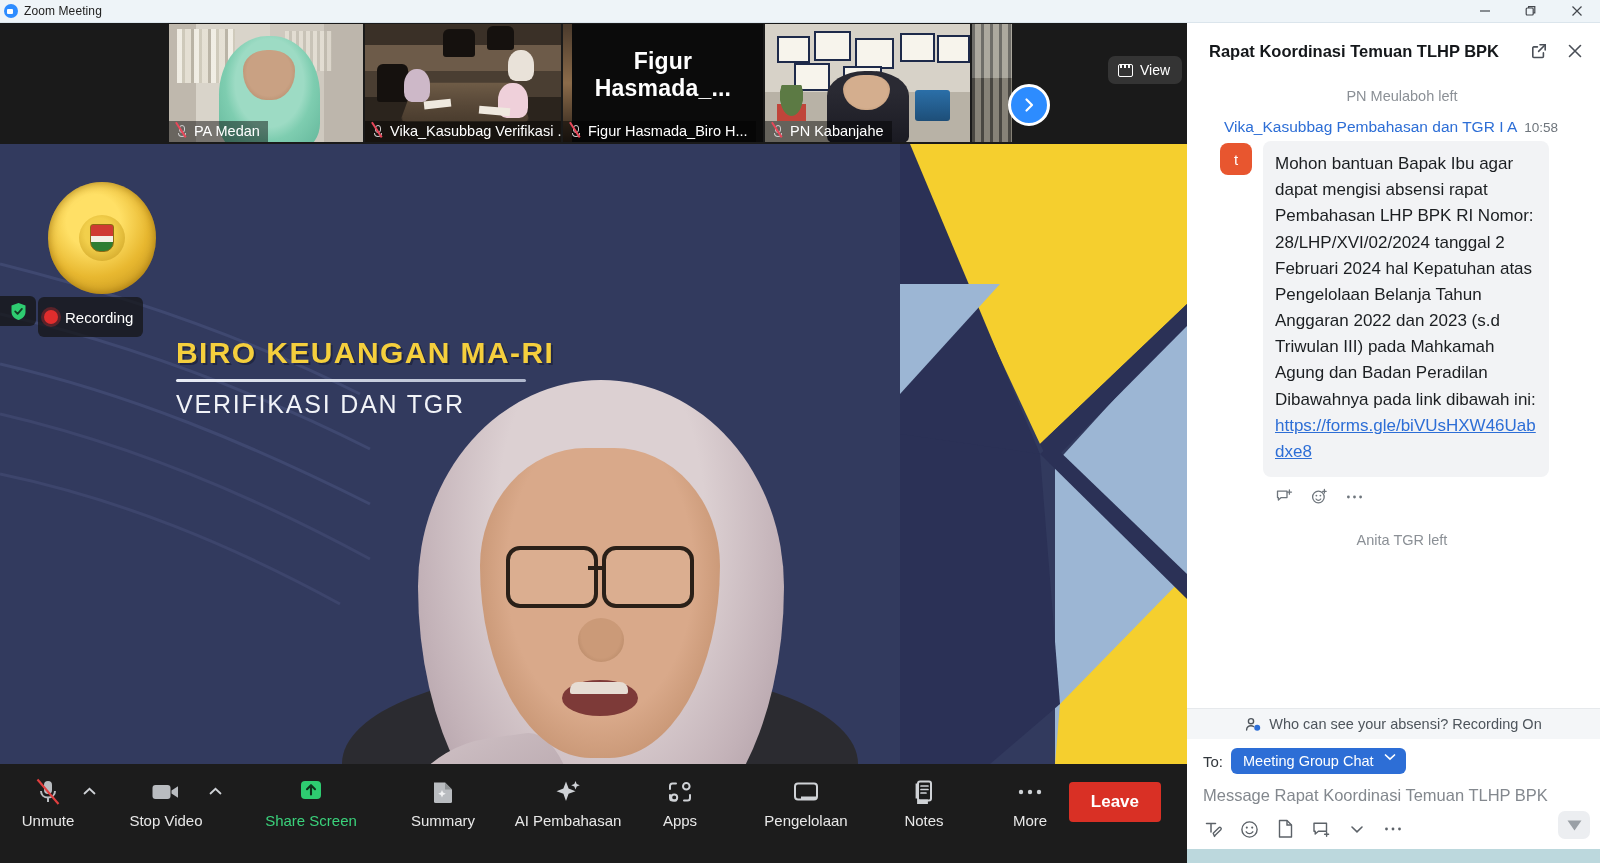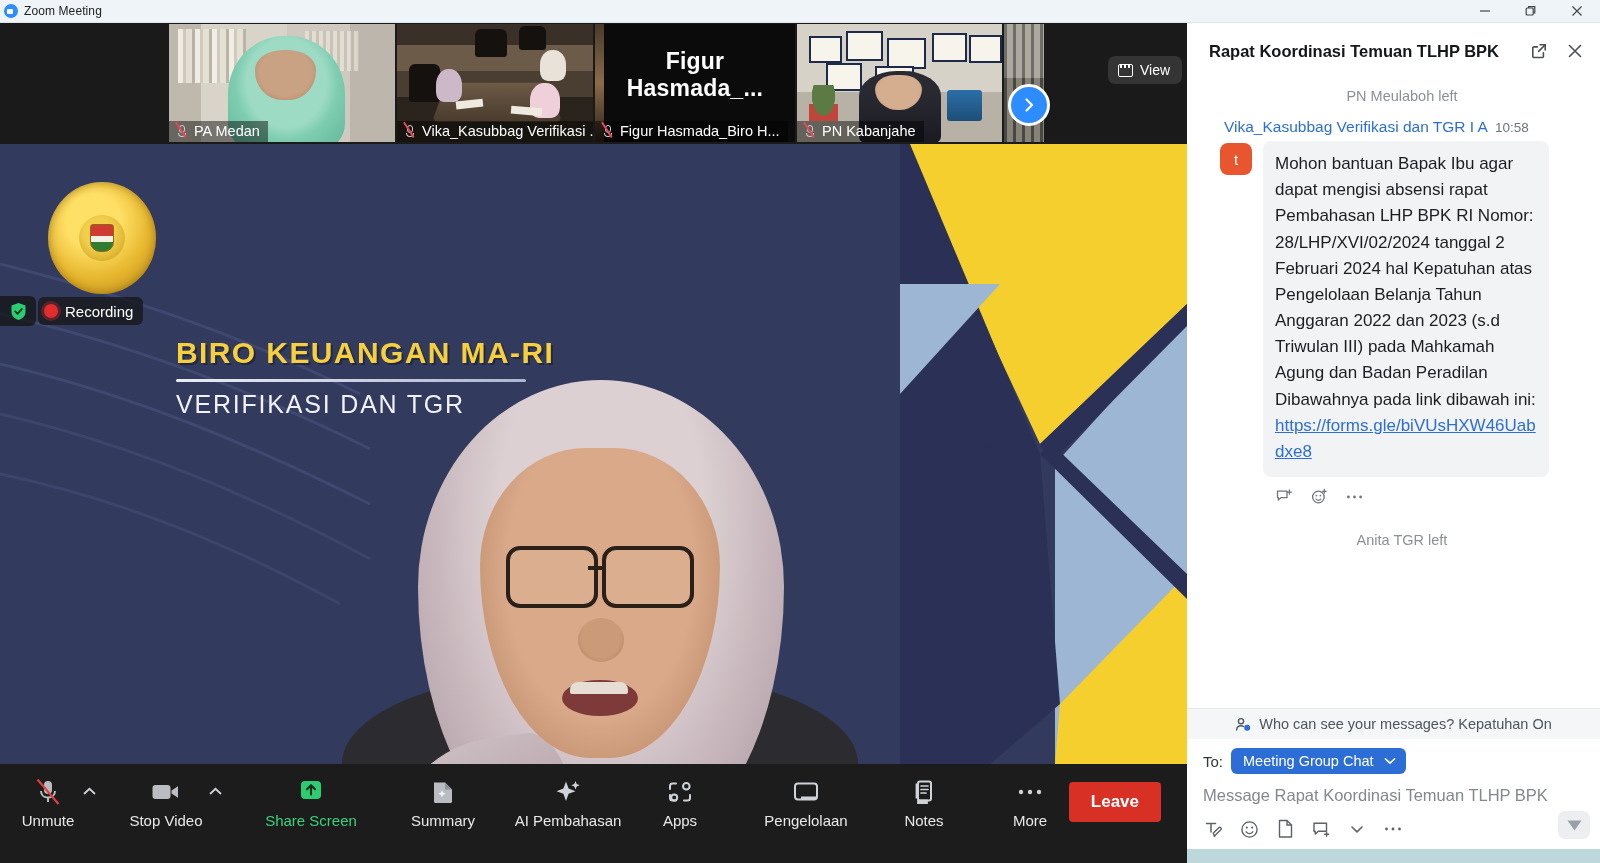--- a/index.html
+++ b/index.html
@@ -91,21 +91,21 @@
     border: 1.6px solid #cfcfcf; border-top: none;
     border-radius: 0 0 5px 5px; box-sizing: border-box;
   }
   .micoff .slash {
     position: absolute; left: -1px; top: -1px;
     width: 18px; height: 2px; background: #e8475a;
     transform: rotate(57deg); transform-origin: 2px 1px;
   }
 
   
-  .tile1 { width: 226px; }
+  .tile1 { width: 194px; }
   .t1bg {
     background:
       linear-gradient(90deg, #bfb8ad 0 14%, #d9d4ca 14% 52%, #cfc9bf 52% 80%, #bdb6ac 80% 100%);
   }
   .t1shelf {
     position: absolute; left: 4%; top: 4%; width: 30%; height: 46%;
     background: repeating-linear-gradient(90deg,#f2efe6 0 5px,#cfcabb 5px 8px,#e6e1d5 8px 14px,#b9b3a5 14px 17px);
     opacity: .95;
   }
   .t1shelf2 {
@@ -336,21 +336,21 @@
   .shield-badge {
     position: absolute; left: 0px; top: 152px;
     width: 36px; height: 30px;
     background: rgba(20,20,20,.75);
     border-radius: 0 6px 6px 0;
     display: flex; align-items: center; justify-content: center;
     z-index: 6;
   }
   .rec-pill {
     position: absolute; left: 38px; top: 153px;
-    height: 28px; padding: 0 10px 0 6px;
+    height: 40px; padding: 0 10px 0 6px;
     background: rgba(20,20,20,.72); border-radius: 6px;
     display: flex; align-items: center; gap: 7px;
     color: #fff; font-size: 15px;
     z-index: 6;
   }
   .rec-dot {
     width: 14px; height: 14px; border-radius: 50%;
     background: #e02d2d;
     box-shadow: 0 0 0 3px rgba(224,45,45,.32);
     flex: none;
@@ -448,21 +448,21 @@
     border-top: 1px solid #e6e9ec;
   }
   .to-row {
     display: flex; align-items: center; gap: 8px;
     padding: 9px 0 6px 16px;
   }
   .to-lbl { font-size: 15px; color: #32373c; }
   .to-pill {
     background: #2d6ed6; color: #fff; font-size: 14.5px;
     padding: 5px 10px 5px 12px; border-radius: 6px;
-    display: flex; align-items: center; gap: 10px;
+    display: flex; gap: 10px;
   }
   .compose {
     padding: 6px 16px 0 16px;
     font-size: 16.5px; color: #83888e;
   }
   .compose-tools {
     display: flex; align-items: center; gap: 16px;
     padding: 14px 16px 10px 16px;
     color: #5c6268;
     position: relative;
@@ -798,21 +798,21 @@
         <svg width="18" height="18" viewBox="0 0 18 18">
             <path d="M3.5 3.5 14.5 14.5 M14.5 3.5 3.5 14.5" stroke="currentColor" stroke-width="1.6" stroke-linecap="round"></path>
           </svg>
       </div>
     </div>
 
     <div class="chat-body">
       <div class="sysline">PN Meulaboh left</div>
 
       <div class="msg-meta">
-        <span class="msg-author">Vika_Kasubbag Verifikasi dan TGR I A</span>
+        <span class="msg-author">Vika_Kasubbag Pembahasan dan TGR I A</span>
         <span class="msg-time">10:58</span>
       </div>
 
       <div class="msg-row">
         <div class="avatar">t</div>
         <div class="bubble">
           <span>Mohon bantuan Bapak Ibu agar dapat mengisi absensi rapat Pembahasan LHP BPK RI Nomor: 28/LHP/XVI/02/2024 tanggal 2 Februari 2024 hal Kepatuhan atas Pengelolaan Belanja Tahun Anggaran 2022 dan 2023 (s.d Triwulan III) pada Mahkamah Agung dan Badan Peradilan Dibawahnya pada link dibawah ini:</span>
           <span class="lnk">https://forms.gle/biVUsHXW46Uabdxe8</span>
         </div>
       </div>
@@ -846,21 +846,21 @@
     </div>
 
     <div class="seebar">
       <span style="display:flex;align-items:center;">
         <svg width="17" height="15" viewBox="0 0 17 15">
           <circle cx="6" cy="4.2" r="2.6" fill="none" stroke="#4e555c" stroke-width="1.4"></circle>
           <path d="M1.6 13c0-2.6 2-4.3 4.4-4.3 1 0 1.9.3 2.6.8" fill="none" stroke="#4e555c" stroke-width="1.4" stroke-linecap="round"></path>
           <circle cx="12.2" cy="10.8" r="3" fill="#2d6ed6"></circle>
         </svg>
       </span>
-      <span>Who can see your messages? Kepatuhan On</span>
+      <span>Who can see your absensi? Recording On</span>
     </div>
 
     <div class="to-row">
       <span class="to-lbl">To:</span>
       <span class="to-pill">
         <span>Meeting Group Chat</span>
         <svg width="12" height="8" viewBox="0 0 12 8">
             <path d="M1.5 2 6 6.2 10.5 2" fill="none" stroke="#fff" stroke-width="1.7" stroke-linecap="round"></path>
           </svg>
       </span>

